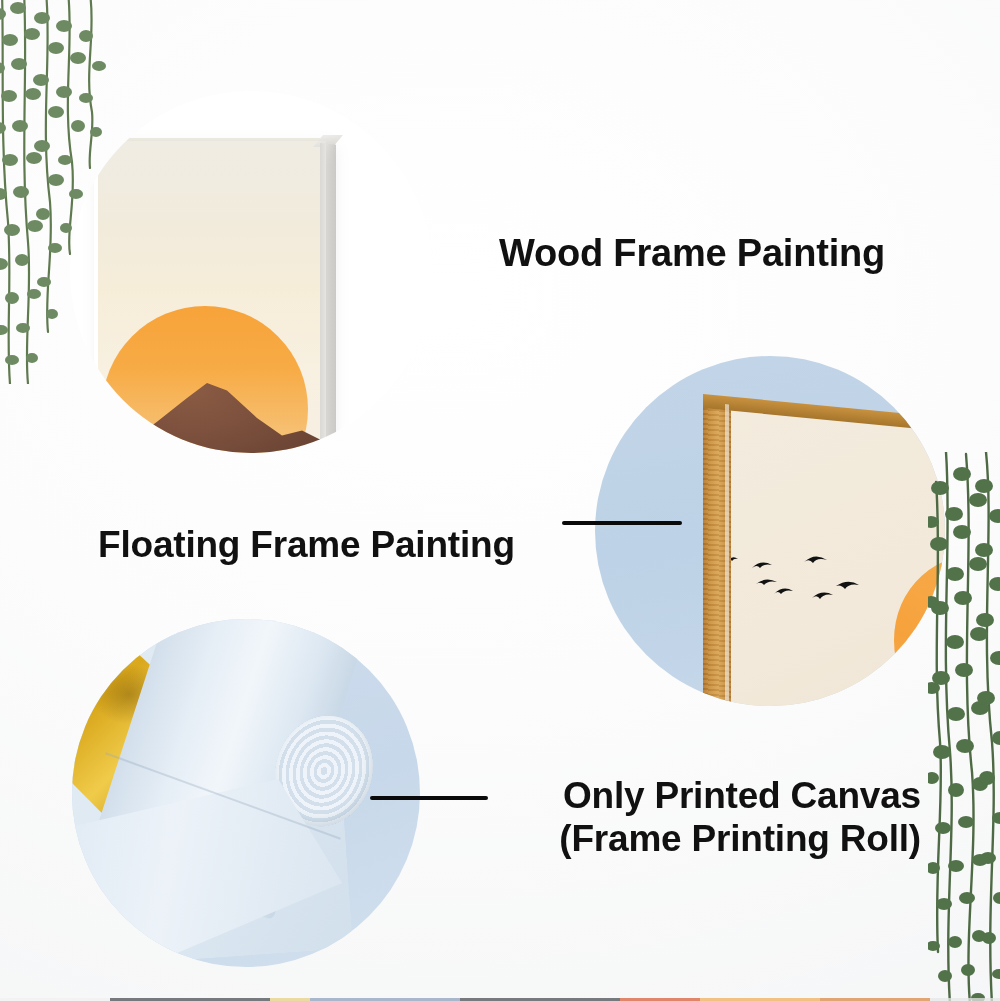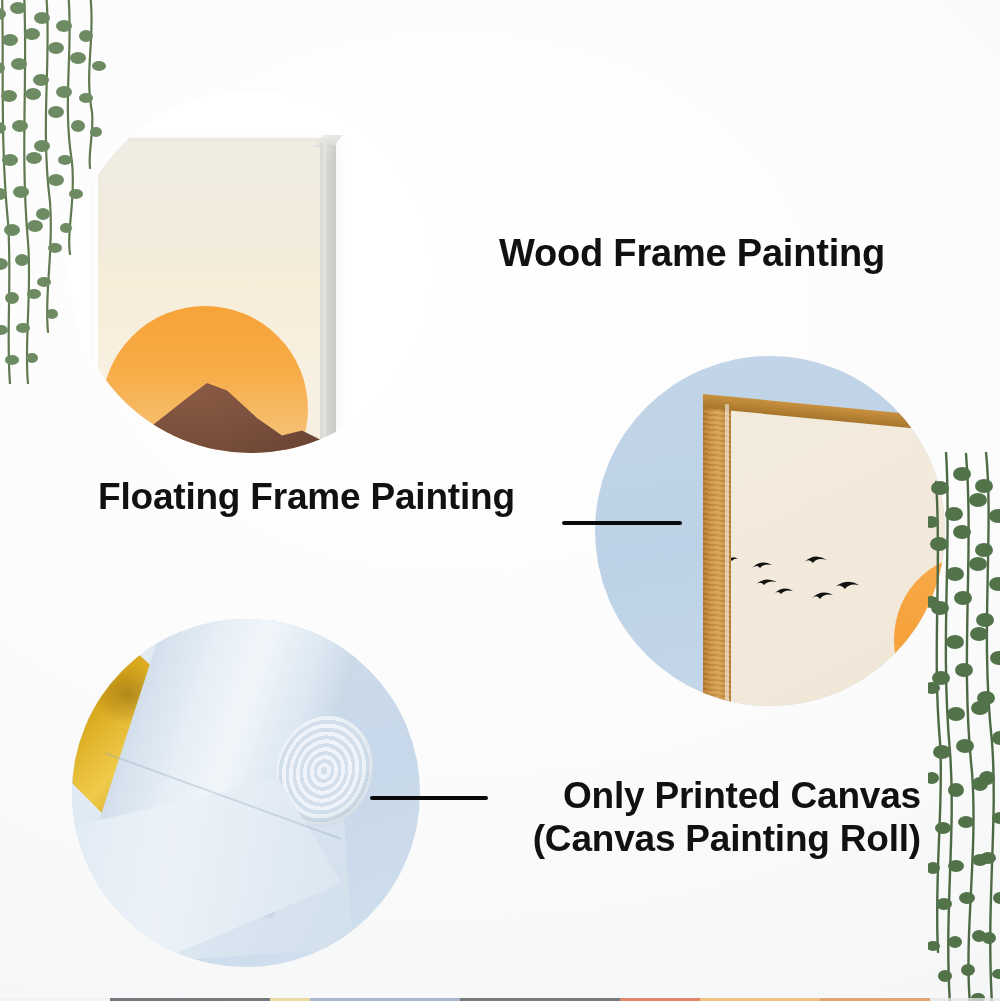--- a/index.html
+++ b/index.html
@@ -268,21 +268,21 @@
     letter-spacing: -0.2px;
     white-space: nowrap;
   }
   #label-wood-frame {
     left: 499px;
     top: 232px;
     font-size: 38px;
   }
   #label-floating-frame {
     left: 98px;
-    top: 476px;
+    top: 524px;
     font-size: 37px;
   }
   #label-printed-canvas {
     left: 481px;
     top: 775px;
     font-size: 37px;
     line-height: 1.16;
     text-align: right;
     white-space: normal;
     width: 440px;
@@ -383,21 +383,21 @@
     <div class="sheet-front"></div>
     <div class="sheet-fold-line"></div>
   </div>
 
   <div class="label" id="label-wood-frame">Wood Frame Painting</div>
 
   <div class="label" id="label-floating-frame">Floating Frame Painting</div>
 
   <div class="label" id="label-printed-canvas">
     <span class="line">Only Printed Canvas</span>
-    <span class="line">(Canvas Painting Roll)</span>
+    <span class="line">(Frame Printing Roll)</span>
   </div>
 
   <div class="connector" id="connector-floating-frame"></div>
   <div class="connector" id="connector-printed-canvas"></div>
 
   <div class="plant" id="plant-top-left">
     <svg viewBox="0 0 120 392" width="120" height="392" aria-hidden="true">
       <g stroke="#5f7a4f" stroke-width="2.2" fill="none" stroke-linecap="round">
         <path d="M8 0 C10 70 6 150 14 230 C18 290 12 340 16 392"></path>
         <path d="M30 0 C34 80 26 160 34 250 C38 300 30 350 34 392"></path>

